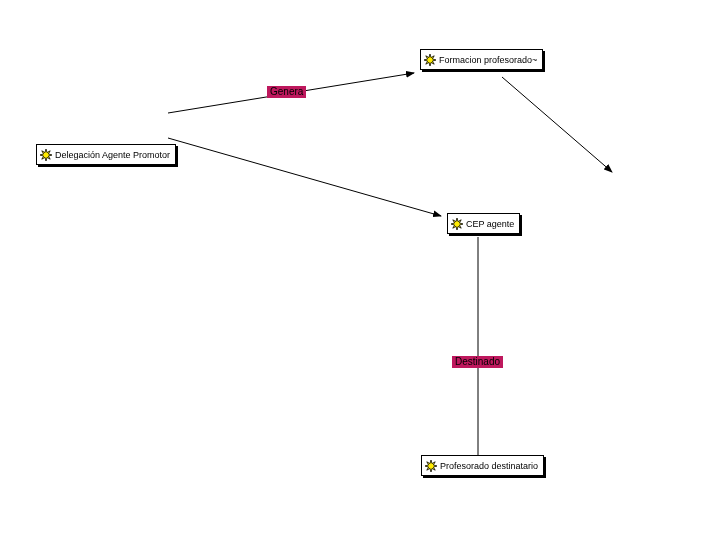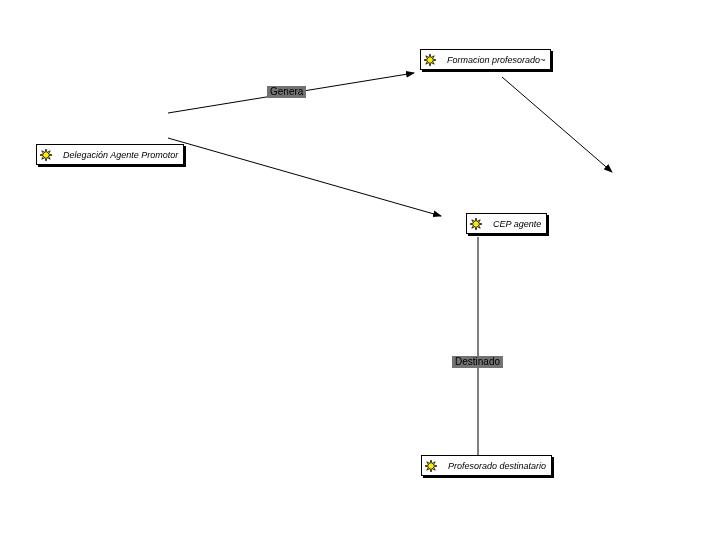--- a/index.html
+++ b/index.html
@@ -22,47 +22,46 @@
   .edges-layer line {
     stroke: #000000;
     stroke-width: 1;
   }
 
   .node {
     position: absolute;
     z-index: 3;
     display: flex;
     align-items: center;
-    gap: 11px;
+    gap: 3px;
     background: #ffffff;
     border: 1px solid #000000;
     box-shadow: 2px 2px 0 #000000;
     padding: 3px 5px 3px 3px;
     height: 21px;
     box-sizing: border-box;
     font-size: 9px;
     color: #000000;
     white-space: nowrap;
     cursor: default;
-    font-style: italic;
   }
   .node .icon {
     display: inline-flex;
     width: 12px;
     height: 12px;
     flex: 0 0 auto;
   }
   .node .label {
     line-height: 12px;
   }
 
   .edge-label {
     position: absolute;
     z-index: 2;
-    background: #737373;
+    background: #be185d;
     padding: 0 3px;
     font-size: 10px;
     color: #000000;
     white-space: nowrap;
     line-height: 12px;
   }
 </style>
 </head>
 <body>
 
@@ -95,21 +94,21 @@
   <div class="node" style="left:36px; top:112px;margin-top:32px;">
     <span class="icon">
       <svg viewBox="0 0 12 12" width="12" height="12" xmlns="http://www.w3.org/2000/svg">
         <polygon points="6,0 7,3.6 10.2,1.8 8.4,5 12,6 8.4,7 10.2,10.2 7,8.4 6,12 5,8.4 1.8,10.2 3.6,7 0,6 3.6,5 1.8,1.8 5,3.6" fill="#ffeb00" stroke="#000000" stroke-width="0.8"></polygon>
       </svg>
     </span>
     <span class="label">Delegación Agente Promotor</span>
   </div>
 
 
-  <div class="node" style="left:447px; top:213px;margin-left:19px;">
+  <div class="node" style="left:447px; top:213px;">
     <span class="icon">
       <svg viewBox="0 0 12 12" width="12" height="12" xmlns="http://www.w3.org/2000/svg">
         <polygon points="6,0 7,3.6 10.2,1.8 8.4,5 12,6 8.4,7 10.2,10.2 7,8.4 6,12 5,8.4 1.8,10.2 3.6,7 0,6 3.6,5 1.8,1.8 5,3.6" fill="#ffeb00" stroke="#000000" stroke-width="0.8"></polygon>
       </svg>
     </span>
     <span class="label">CEP agente</span>
   </div>
 
   <div class="node" style="left:421px; top:455px;">
     <span class="icon">

